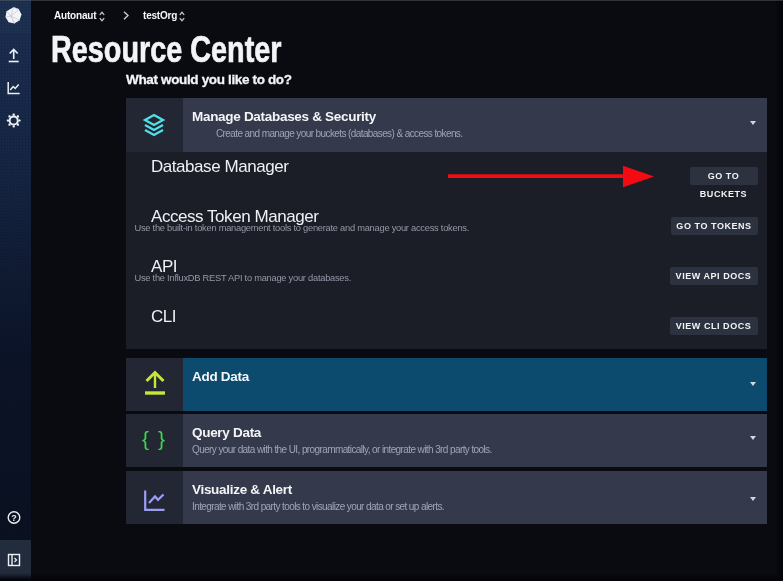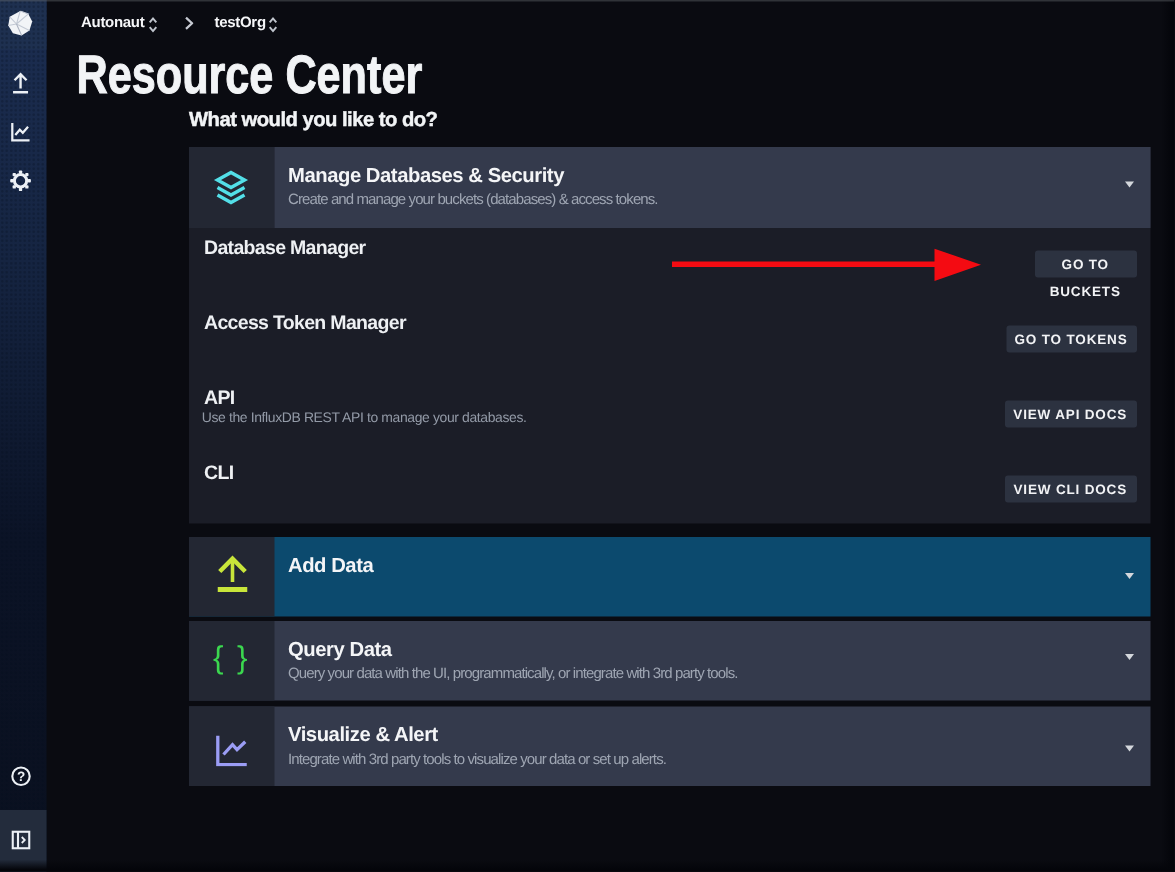--- a/index.html
+++ b/index.html
@@ -34,21 +34,21 @@
   .card { position:absolute; left:126px; width:641px; }
   .tile { position:absolute; left:0; top:0; width:57px; background:#232733; }
   .hdr  { position:absolute; left:57px; top:0; right:0; }
   .hTitle { position:absolute; left:9px; color:#f4f5f7; font-size:13.5px; font-weight:bold;
      letter-spacing:-0.3px; white-space:nowrap; }
   .hSub   { position:absolute; left:9px; color:#9ea5b2; font-size:10px;
      letter-spacing:-0.6px; white-space:nowrap; }
   .caret { position:absolute; width:0; height:0; border-left:3px solid transparent;
      border-right:3px solid transparent; border-top:4px solid #d4d7dc; right:11px; }
 
-  .rowT { position:absolute; left:10px; color:#eef0f3; font-size:13px; font-weight:bold;
+  .rowT { position:absolute; left:25px; color:#eef0f3; font-size:17px; font-weight:normal;
      letter-spacing:-0.45px; }
   .rowS { position:absolute; left:8.5px; color:#939aa7; font-size:9.3px; letter-spacing:-0.25px; }
   .btn { position:absolute; background:#2c3240; color:#f2f3f5; font-size:9px;
      font-weight:bold; letter-spacing:0.55px; text-align:center; border-radius:2px;
      line-height:18px; height:18px; }
 </style>
 </head>
 <body>
 
   <div class="abs" id="sidebar"></div>
@@ -124,28 +124,29 @@
       <svg width="30" height="30" style="position:absolute;left:13px;top:12px" viewBox="0 0 30 30">
         <g stroke="#53dfe8" stroke-width="2.3" fill="none" stroke-linejoin="miter">
           <path d="M15 5 L24 10 L15 15 L6 10 Z"></path>
           <path d="M6 15 L15 20 L24 15"></path>
           <path d="M6 20 L15 25 L24 20"></path>
         </g>
       </svg>
     </div>
     <div class="hdr" style="height:54px;background:#343a4c;">
       <div class="hTitle" style="top:10.5px;">Manage Databases &amp; Security</div>
-      <div class="hSub" style="top:30px;">Create and manage your buckets (databases) &amp; access tokens.</div>
+      <div class="hSub" style="top:30px;margin-left:24px;">Create and manage your buckets (databases) &amp; access tokens.</div>
       <div class="caret" style="top:23px;"></div>
     </div>
 
     <div class="rowT" style="top:58.5px;">Database Manager</div>
     <div class="btn" style="top:69px;right:9.5px;width:68px;">GO TO BUCKETS</div>
 
     <div class="rowT" style="top:108.5px;">Access Token Manager</div>
+    <div class="rowS" style="top:125px;">Use the built-in token management tools to generate and manage your access tokens.</div>
     <div class="btn" style="top:119px;right:9.5px;width:87px;">GO TO TOKENS</div>
 
     <div class="rowT" style="top:158.5px;">API</div>
     <div class="rowS" style="top:175px;">Use the InfluxDB REST API to manage your databases.</div>
     <div class="btn" style="top:169px;right:9.5px;width:88px;">VIEW API DOCS</div>
 
     <div class="rowT" style="top:208.5px;">CLI</div>
     <div class="btn" style="top:219px;right:9.5px;width:88px;">VIEW CLI DOCS</div>
   </div>
 

